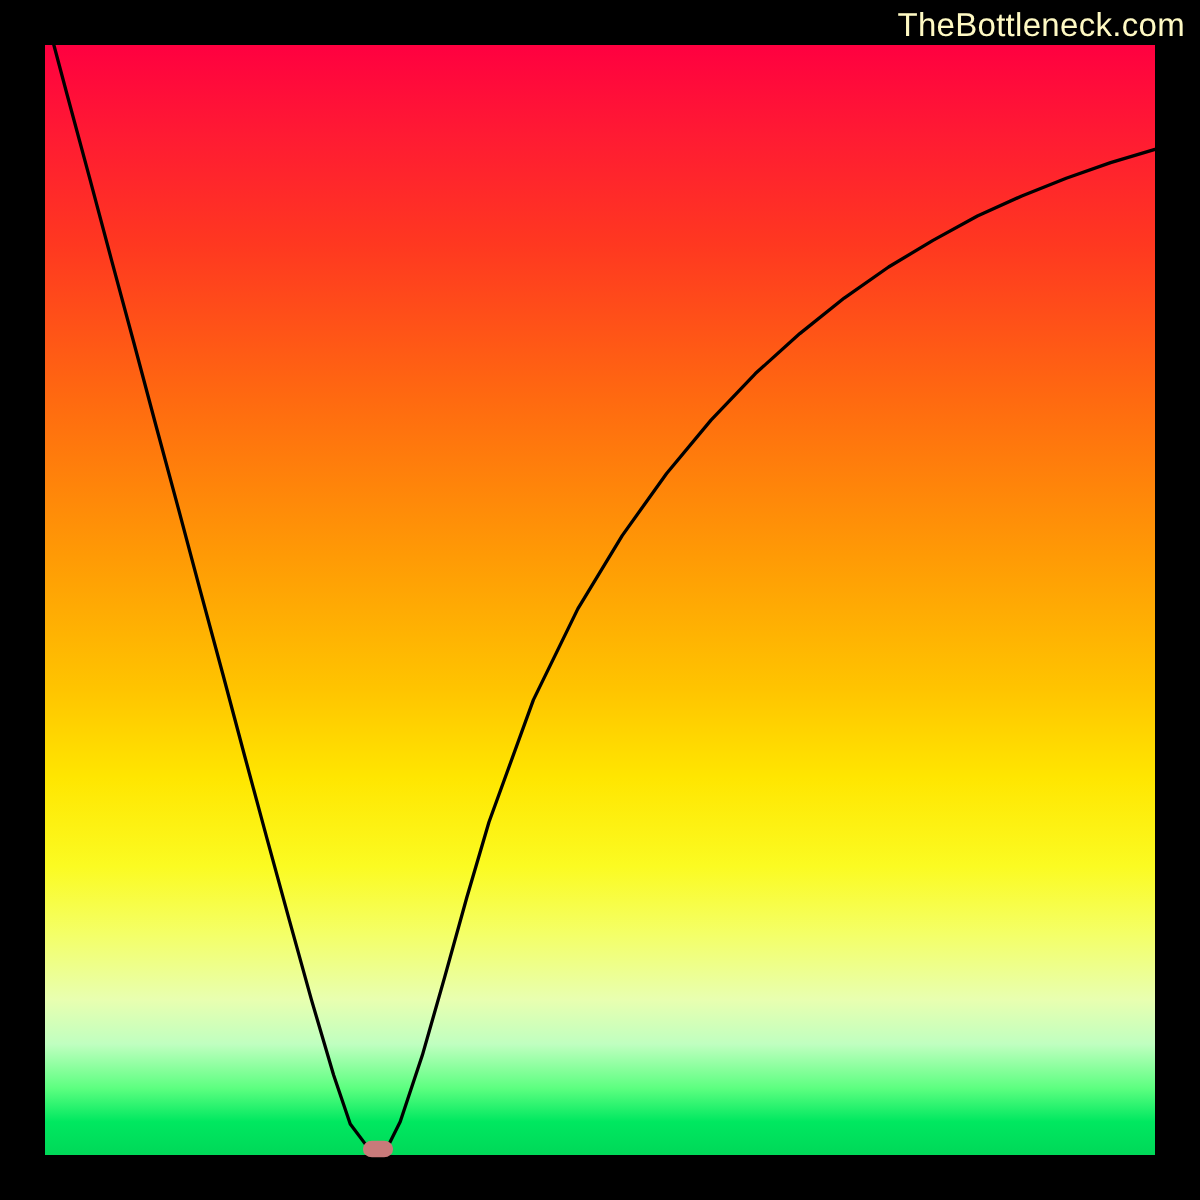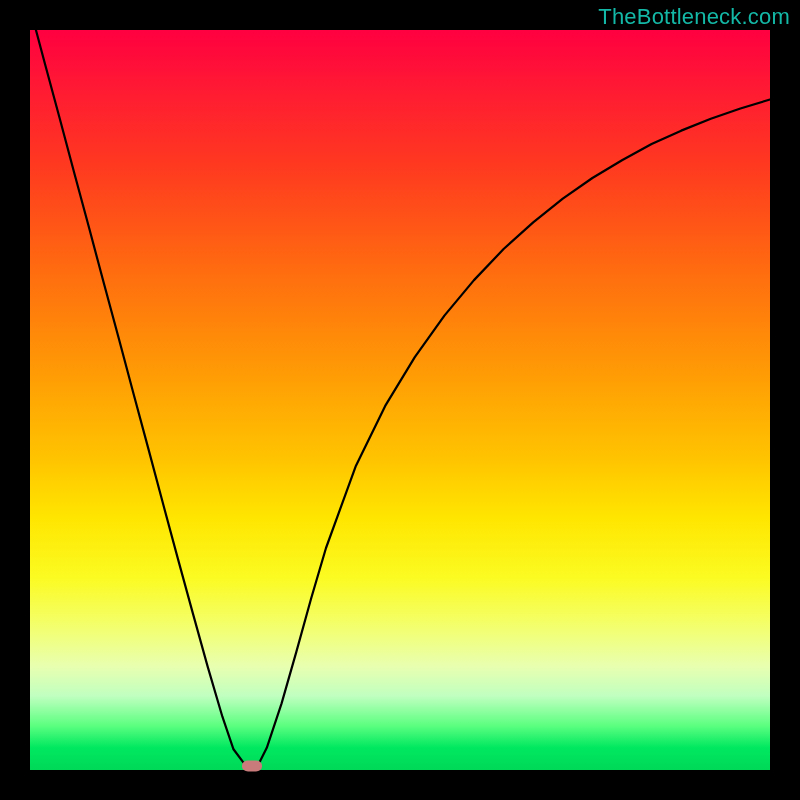--- a/index.html
+++ b/index.html
@@ -14,21 +14,21 @@
   .frame {
     position: relative;
     width: 800px;
     height: 800px;
     background: #000;
   }
   .watermark {
     position: absolute;
     top: 4px;
     right: 10px;
-    color: #14b8a6;
+    color: #fef9c3;
     font-size: 22px;
     font-weight: 500;
     letter-spacing: 0.2px;
     user-select: none;
   }
   .plot {
     position: absolute;
     left: 30px;
     top: 30px;
     width: 740px;

